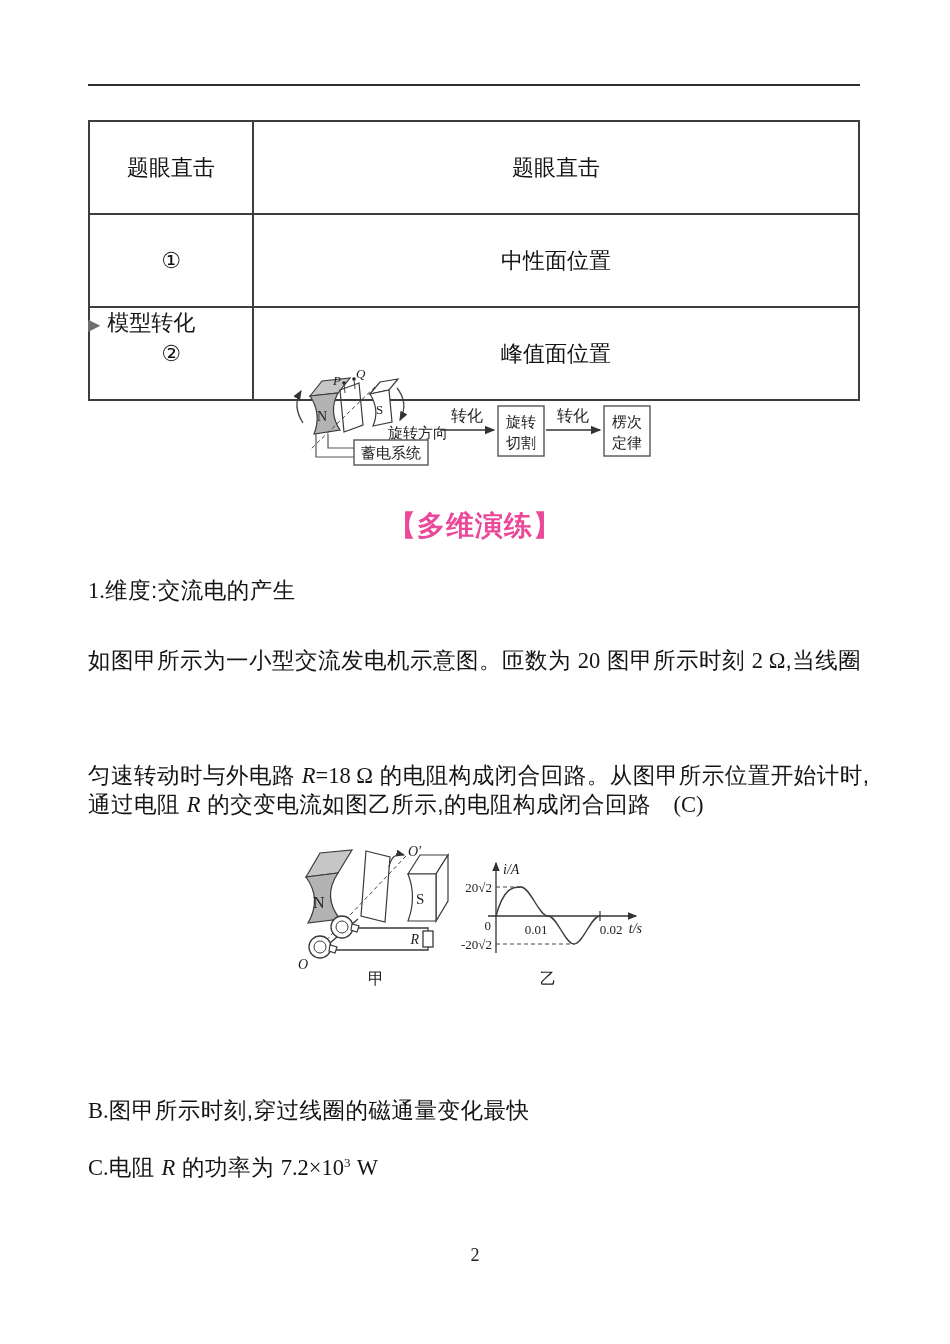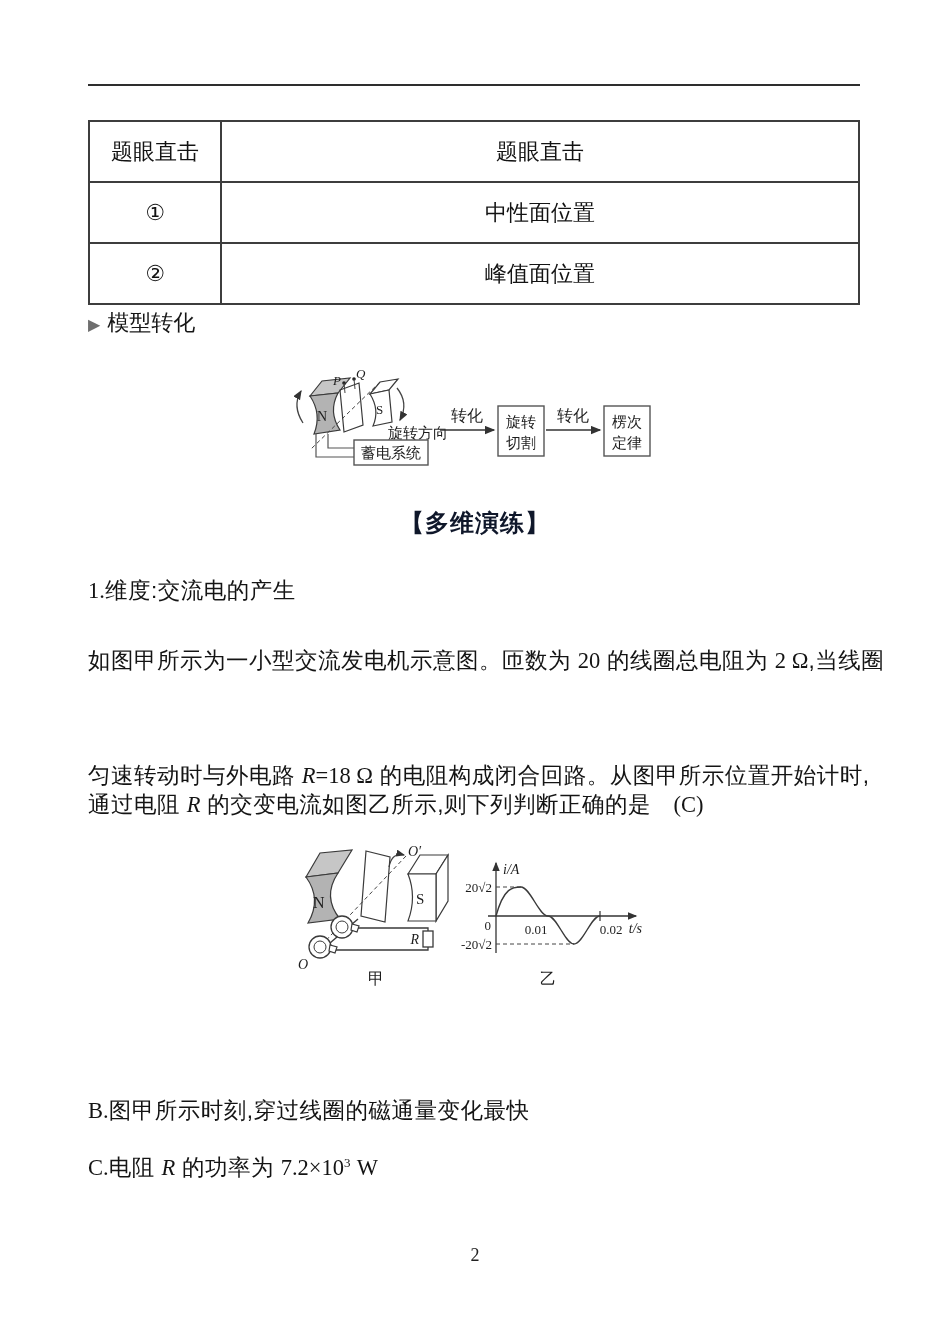--- a/index.html
+++ b/index.html
@@ -1,26 +1,26 @@
 <!DOCTYPE html>
 <html><head>
 <meta charset="utf-8">
 <style>
   html,body{margin:0;padding:0;background:#ffffff;}
   .page{position:relative;width:950px;height:1344px;background:#fff;
         font-family:"Liberation Sans","DejaVu Sans",sans-serif;color:#161616;overflow:hidden;}
   .top-rule{position:absolute;left:88px;top:84px;width:772px;height:2px;background:#2e2e2e;}
   .qtable{position:absolute;left:88px;top:120px;width:772px;border-collapse:collapse;
           table-layout:fixed;text-align:center;font-size:22px;color:#131313;}
-  .qtable td{border:2px solid #3d3d3d;height:59px;vertical-align:middle;padding:0;}
+  .qtable td{border:2px solid #3d3d3d;height:59px;vertical-align:middle;padding:16px;}
   .qtable .c1{width:130px;}
   .model-title{position:absolute;left:88px;top:308px;font-size:22px;white-space:nowrap;}
   .tri{color:#6e6e6e;font-size:16px;margin-right:7px;}
   .sec-head{position:absolute;left:0;top:507px;width:100%;text-align:center;
-            color:#0f172a;font-size:24px;font-weight:600;letter-spacing:1px;font-family:Liberation Serif, serif;}
+            color:#ec4899;font-size:28px;font-weight:600;letter-spacing:1px;font-family:Liberation Serif, serif;}
   .line{position:absolute;left:88px;font-size:22.5px;letter-spacing:.5px;white-space:nowrap;color:#141414;text-align:right;}
   .lat{font-family:"Liberation Serif","DejaVu Serif",serif;letter-spacing:0;}
   .var{font-family:"Liberation Serif","DejaVu Serif",serif;font-style:italic;letter-spacing:0;}
   .line sup{font-size:13px;font-family:"Liberation Serif",serif;}
   .fig-svg{position:absolute;}
   .fig-svg text{fill:#1d1d1d;}
   .cjk{font-family:"Liberation Sans","DejaVu Sans",sans-serif;}
   .ser{font-family:"Liberation Serif","DejaVu Serif",serif;}
   .it{font-family:"Liberation Serif","DejaVu Serif",serif;font-style:italic;}
   .pagenum{position:absolute;left:0;top:1245px;width:100%;text-align:center;
@@ -107,27 +107,27 @@
     <text x="339" y="80" font-size="15" text-anchor="middle" class="cjk">定律</text>
   </svg>
 
   <div class="sec-head">【多维演练】</div>
 
   <div class="line" style="top:575px">
     <span class="lat">1.</span><span>维度:交流电的产生</span>
   </div>
 
   <div class="line" style="top:645px">
-    <span>如图甲所示为一小型交流发电机示意图。匝数为 </span><span class="lat">20</span><span> 的线圈总电阻为 </span><span class="lat">2 Ω</span><span>,当线圈</span>
+    <span>如图甲所示为一小型交流发电机示意图。匝数为 </span><span class="lat">20</span><span> 图甲所示时刻 </span><span class="lat">2 Ω</span><span>,当线圈</span>
   </div>
   <div class="line" style="top:760px">
     <span>匀速转动时与外电路 </span><span class="var">R</span><span class="lat">=18 Ω</span><span> 的电阻构成闭合回路。从图甲所示位置开始计时,</span>
   </div>
   <div class="line" style="top:789px">
-    <span>通过电阻 </span><span class="var">R</span><span> 的交变电流如图乙所示,则下列判断正确的是</span><span class="lat">　(C)</span>
+    <span>通过电阻 </span><span class="var">R</span><span> 的交变电流如图乙所示,的电阻构成闭合回路</span><span class="lat">　(C)</span>
   </div>
 
   <svg class="fig-svg" style="left:278px;top:843px" width="402" height="146" viewBox="0 0 402 146">
     <defs>
       <marker id="m2" markerWidth="9" markerHeight="8" refX="6.5" refY="3" orient="auto">
         <path d="M0,0 L7.5,3 L0,6 Z" fill="#333"></path>
       </marker>
     </defs>
 
     <path d="M28,34 L42,10 L74,7 L60,30 Z" fill="#c6c6c6" stroke="#3a3a3a" stroke-width="1.2"></path>

